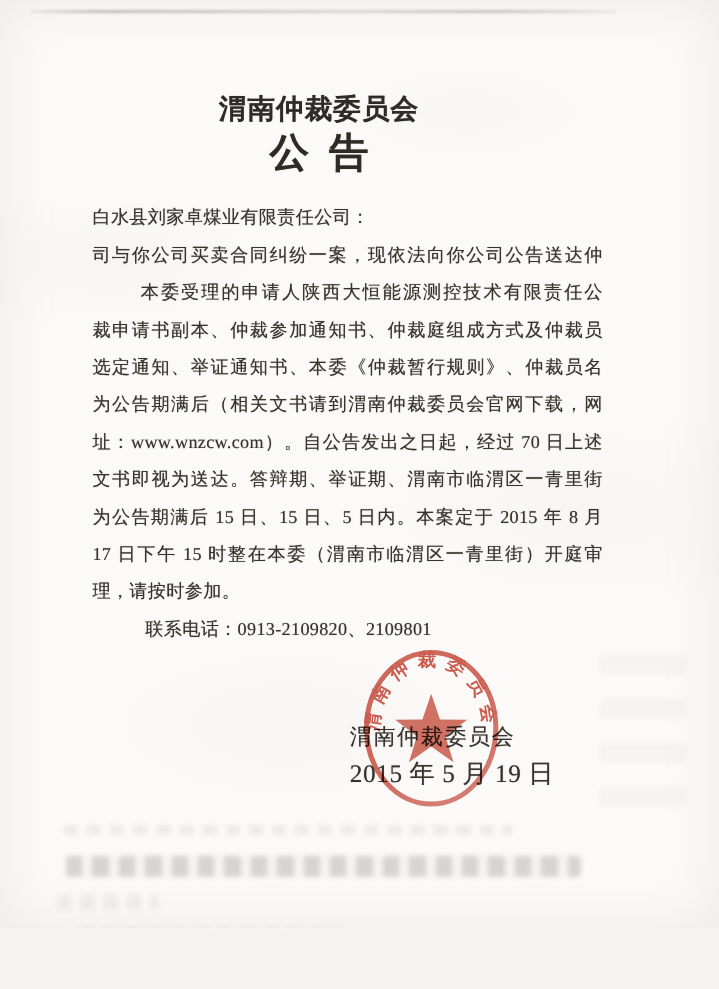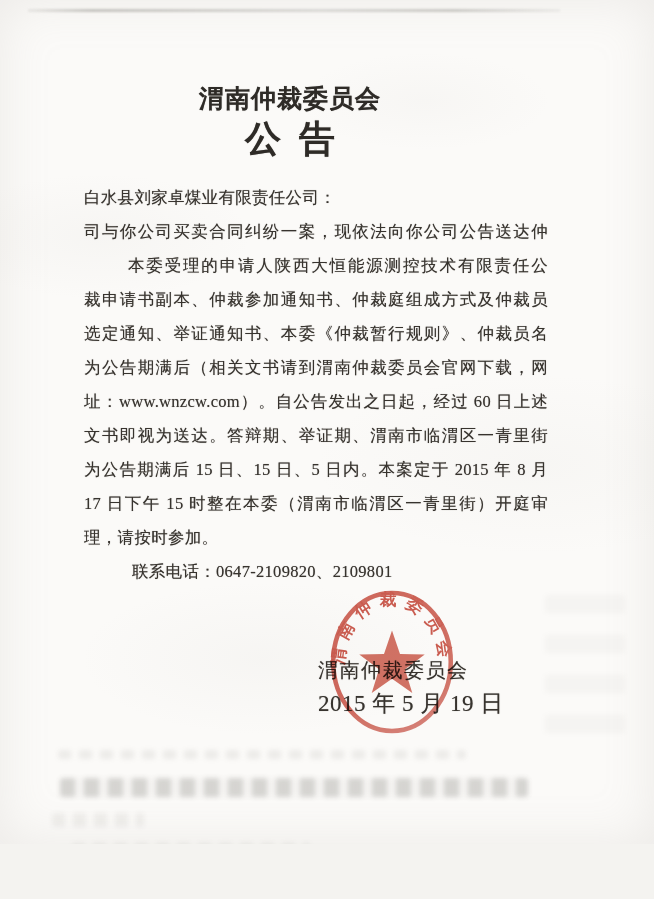--- a/index.html
+++ b/index.html
@@ -109,26 +109,26 @@
     <div class="doc-title">渭南仲裁委员会</div>
     <div class="doc-subtitle">公 告</div>
 
     <div class="doc-body">
       <div class="line plain">白水县刘家卓煤业有限责任公司：</div>
       <div class="line">司与你公司买卖合同纠纷一案，现依法向你公司公告送达仲</div>
       <div class="line indent">本委受理的申请人陕西大恒能源测控技术有限责任公</div>
       <div class="line">裁申请书副本、仲裁参加通知书、仲裁庭组成方式及仲裁员</div>
       <div class="line">选定通知、举证通知书、本委《仲裁暂行规则》、仲裁员名</div>
       <div class="line">为公告期满后（相关文书请到渭南仲裁委员会官网下载，网</div>
-      <div class="line">址：www.wnzcw.com）。自公告发出之日起，经过 60 日上述</div>
+      <div class="line">址：www.wnzcw.com）。自公告发出之日起，经过 70 日上述</div>
       <div class="line">文书即视为送达。答辩期、举证期、渭南市临渭区一青里街</div>
       <div class="line">为公告期满后 15 日、15 日、5 日内。本案定于 2015 年 8 月</div>
       <div class="line">17 日下午 15 时整在本委（渭南市临渭区一青里街）开庭审</div>
       <div class="line plain">理，请按时参加。</div>
-      <div class="line plain indent2">联系电话：0647-2109820、2109801</div>
+      <div class="line plain indent2">联系电话：0913-2109820、2109801</div>
     </div>
   </div>
 
   <div class="signature">
     <div class="sig-org">渭南仲裁委员会</div>
     <div class="sig-date">2015 年 5 月 19 日</div>
   </div>
 
   <svg class="seal" viewBox="0 0 132 150" xmlns="http://www.w3.org/2000/svg">
     <ellipse cx="66" cy="75" rx="58" ry="68" fill="none" stroke-width="4.5" opacity=".92" stroke="#c7483a"></ellipse>

